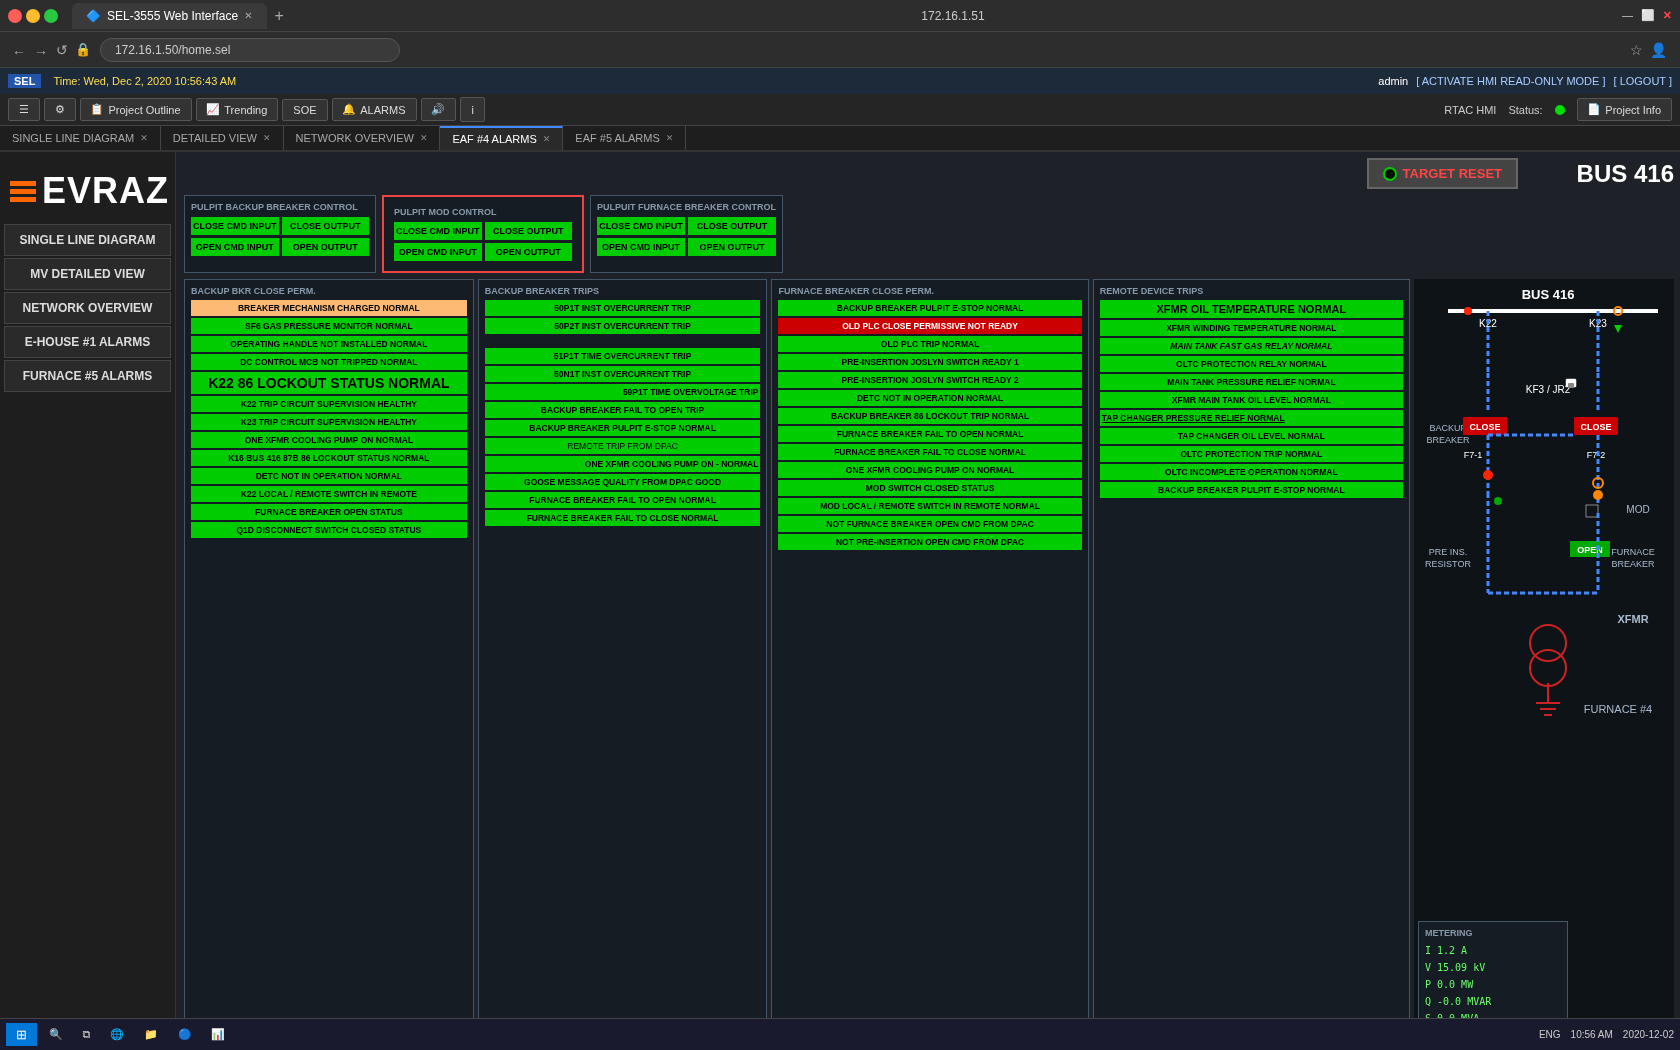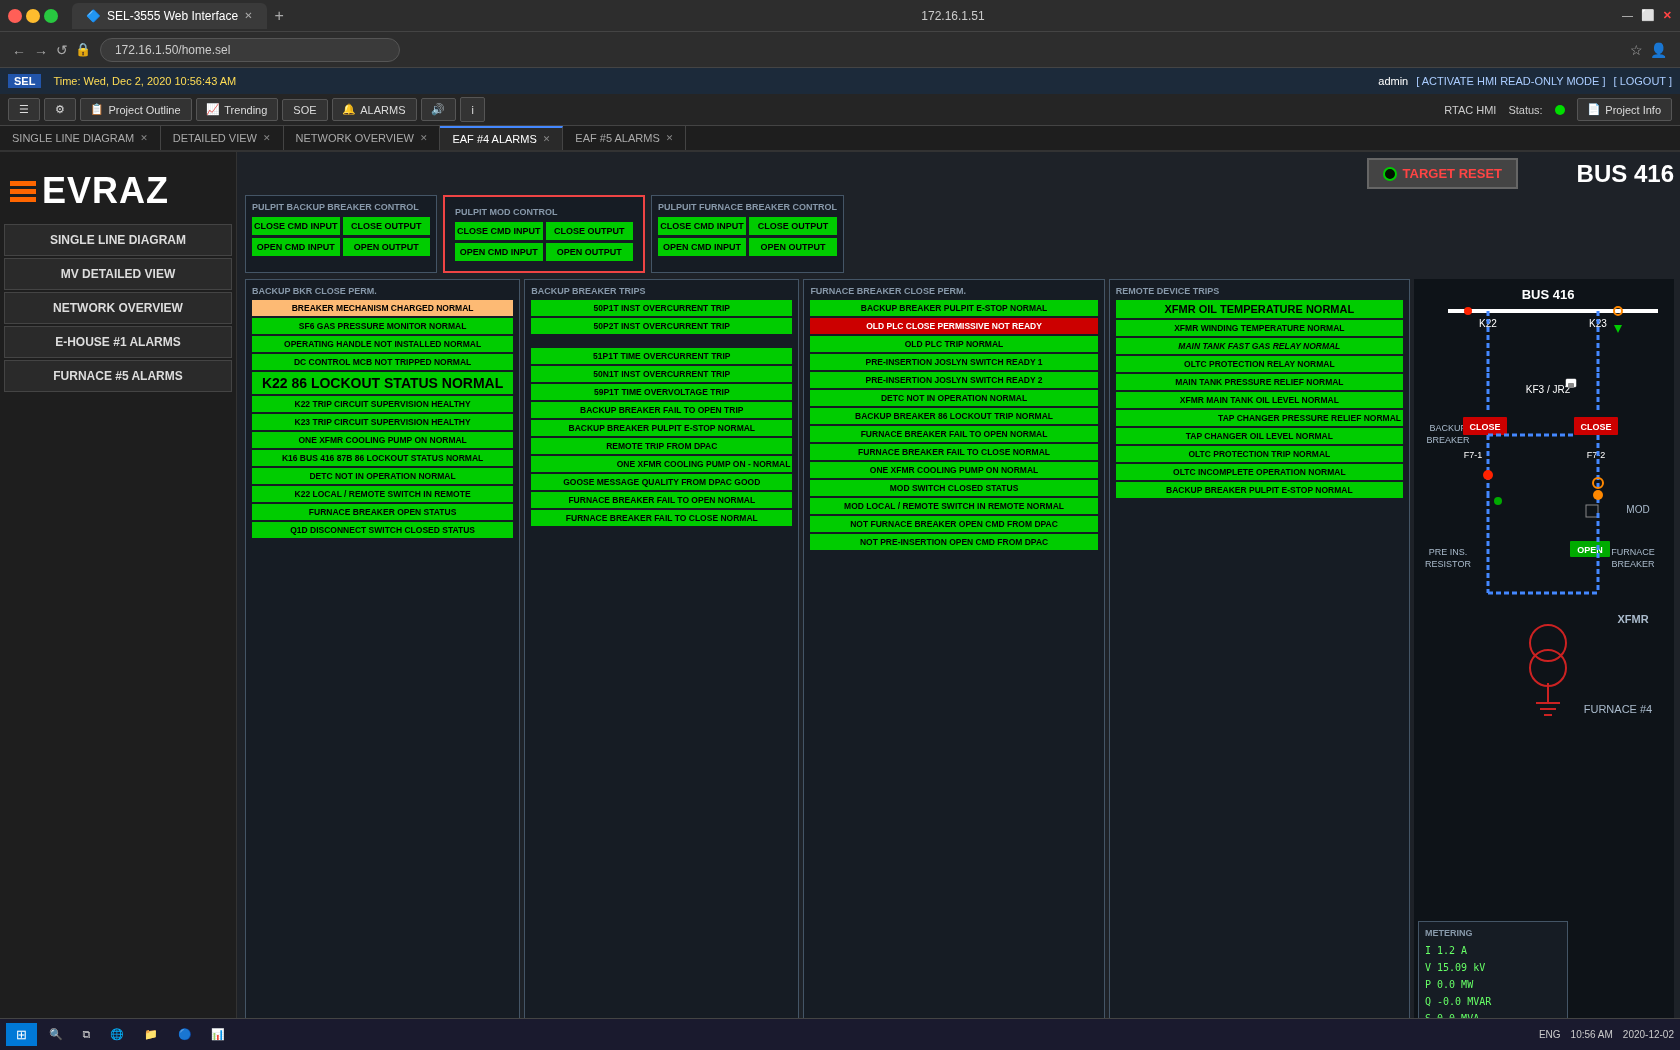--- a/index.html
+++ b/index.html
@@ -32,21 +32,21 @@
     .rtac-info { margin-left: auto; display: flex; align-items: center; gap: 12px; color: #ccc; font-size: 11px; }
     .status-dot { width: 10px; height: 10px; border-radius: 50%; background: #00dd00; display: inline-block; }
 
     
     .app-tabs { background: #1e1e1e; height: 26px; display: flex; align-items: center; border-bottom: 2px solid #333; }
     .app-tab { padding: 4px 12px; font-size: 11px; color: #aaa; cursor: pointer; border-right: 1px solid #444; display: flex; align-items: center; gap: 6px; height: 100%; }
     .app-tab.active { background: #2a2a2a; color: #fff; border-top: 2px solid #4488ff; }
     .app-tab-x { color: #888; font-size: 9px; }
 
     
-    .sidebar { width: 237px; background: #1e1e1e; border-right: 1px solid #333; padding: 8px 0; flex-shrink: 0; }
+    .sidebar { width: 176px; background: #1e1e1e; border-right: 1px solid #333; padding: 8px 0; flex-shrink: 0; }
     .sidebar-item { display: block; padding: 8px 12px; font-size: 12px; font-weight: bold; color: #ddd; cursor: pointer; border: 1px solid #444; margin: 2px 4px; text-align: center; background: #2a2a2a; }
 
     
     .taskbar { position: fixed; bottom: 0; left: 0; right: 0; height: 32px; background: #1a1a2e; display: flex; align-items: center; padding: 0 6px; gap: 4px; border-top: 1px solid #444; }
 
     .logo-wrapper { display: flex; align-items: center; padding: 10px; }
     .logo-bars { display: flex; flex-direction: column; gap: 3px; margin-right: 6px; }
     .logo-bar-line { width: 26px; height: 5px; background: #ff6600; }
     .logo-evraz { font-size: 36px; font-weight: 900; color: #fff; letter-spacing: 1px; }
   </style>
@@ -240,24 +240,24 @@
         </div>
       </div>
 
       <div style="border:1px solid #445566;background:#161c24;padding:6px;flex:1;min-width:0;overflow:hidden;">
         <div style="font-size:9px;color:#8899aa;margin-bottom:4px;font-weight:bold;">BACKUP BREAKER TRIPS</div>
         <div>
           <div style="background:#00cc00;color:#000;font-size:8.5px;font-weight:bold;text-align:center;padding:3px 2px;margin-bottom:2px;">50P1T INST OVERCURRENT TRIP</div>
           <div style="background:#00cc00;color:#000;font-size:8.5px;font-weight:bold;text-align:center;padding:3px 2px;margin-bottom:2px;">50P2T INST OVERCURRENT TRIP</div>
           <div style="background:#00cc00;color:#000;font-size:8.5px;font-weight:bold;text-align:center;padding:3px 2px;margin-bottom:2px;margin-top:14px;">51P1T TIME OVERCURRENT TRIP</div>
           <div style="background:#00cc00;color:#000;font-size:8.5px;font-weight:bold;text-align:center;padding:3px 2px;margin-bottom:2px;">50N1T INST OVERCURRENT TRIP</div>
-          <div style="background:#00cc00;color:#000;font-size:8.5px;font-weight:bold;text-align:center;padding:3px 2px;margin-bottom:2px;">59P1T TIME OVERVOLTAGE TRIP</div>
+          <div style="background:#00cc00;color:#000;font-size:8.5px;font-weight:bold;text-align:right;padding:3px 2px;margin-bottom:2px;">59P1T TIME OVERVOLTAGE TRIP</div>
           <div style="background:#00cc00;color:#000;font-size:8.5px;font-weight:bold;text-align:center;padding:3px 2px;margin-bottom:2px;">BACKUP BREAKER FAIL TO OPEN TRIP</div>
           <div style="background:#00cc00;color:#000;font-size:8.5px;font-weight:bold;text-align:center;padding:3px 2px;margin-bottom:2px;">BACKUP BREAKER PULPIT E-STOP NORMAL</div>
-          <div style="background:#00cc00;color:#000;font-size:8.5px;font-weight:bold;text-align:center;padding:3px 2px;margin-bottom:2px;">REMOTE TRIP FROM DPAC</div>
+          <div style="background:#00cc00;color:#000;font-size:8.5px;font-weight:normal;text-align:center;padding:3px 2px;margin-bottom:2px;">REMOTE TRIP FROM DPAC</div>
           <div style="background:#00cc00;color:#000;font-size:8.5px;font-weight:bold;text-align:right;padding:3px 2px;margin-bottom:2px;">ONE XFMR COOLING PUMP ON - NORMAL</div>
           <div style="background:#00cc00;color:#000;font-size:8.5px;font-weight:bold;text-align:center;padding:3px 2px;margin-bottom:2px;">GOOSE MESSAGE QUALITY FROM DPAC GOOD</div>
           <div style="background:#00cc00;color:#000;font-size:8.5px;font-weight:bold;text-align:center;padding:3px 2px;margin-bottom:2px;">FURNACE BREAKER FAIL TO OPEN NORMAL</div>
           <div style="background:#00cc00;color:#000;font-size:8.5px;font-weight:bold;text-align:center;padding:3px 2px;margin-bottom:2px;">FURNACE BREAKER FAIL TO CLOSE NORMAL</div>
         </div>
       </div>
 
       <div style="border:1px solid #445566;background:#161c24;padding:6px;flex:1.1;min-width:0;overflow:hidden;">
         <div style="font-size:9px;color:#8899aa;margin-bottom:4px;font-weight:bold;">FURNACE BREAKER CLOSE PERM.</div>
         <div>
@@ -280,21 +280,21 @@
 
       <div style="border:1px solid #445566;background:#161c24;padding:6px;flex:1.1;min-width:0;overflow:hidden;">
         <div style="font-size:9px;color:#8899aa;margin-bottom:4px;font-weight:bold;">REMOTE DEVICE TRIPS</div>
         <div>
           <div style="background:#00cc00;color:#000;font-size:11px;font-weight:bold;text-align:center;padding:3px 2px;margin-bottom:2px;">XFMR OIL TEMPERATURE NORMAL</div>
           <div style="background:#00cc00;color:#000;font-size:8.5px;font-weight:bold;text-align:center;padding:3px 2px;margin-bottom:2px;">XFMR WINDING TEMPERATURE NORMAL</div>
           <div style="background:#00cc00;color:#000;font-size:8.5px;font-weight:bold;text-align:center;padding:3px 2px;margin-bottom:2px;font-style:italic;">MAIN TANK FAST GAS RELAY NORMAL</div>
           <div style="background:#00cc00;color:#000;font-size:8.5px;font-weight:bold;text-align:center;padding:3px 2px;margin-bottom:2px;">OLTC PROTECTION RELAY NORMAL</div>
           <div style="background:#00cc00;color:#000;font-size:8.5px;font-weight:bold;text-align:center;padding:3px 2px;margin-bottom:2px;">MAIN TANK PRESSURE RELIEF NORMAL</div>
           <div style="background:#00cc00;color:#000;font-size:8.5px;font-weight:bold;text-align:center;padding:3px 2px;margin-bottom:2px;">XFMR MAIN TANK OIL LEVEL NORMAL</div>
-          <div style="background:#00cc00;color:#000;font-size:8.5px;font-weight:bold;text-align:right;padding:3px 2px;margin-bottom:2px;">TAP CHANGER PRESSURE RELIEF NORMAL</div>
+          <div style="background:#00cc00;color:#000;font-size:8.5px;font-weight:bold;text-align:left;padding:3px 2px;margin-bottom:2px;text-decoration:underline;">TAP CHANGER PRESSURE RELIEF NORMAL</div>
           <div style="background:#00cc00;color:#000;font-size:8.5px;font-weight:bold;text-align:center;padding:3px 2px;margin-bottom:2px;">TAP CHANGER OIL LEVEL NORMAL</div>
           <div style="background:#00cc00;color:#000;font-size:8.5px;font-weight:bold;text-align:center;padding:3px 2px;margin-bottom:2px;">OLTC PROTECTION TRIP NORMAL</div>
           <div style="background:#00cc00;color:#000;font-size:8.5px;font-weight:bold;text-align:center;padding:3px 2px;margin-bottom:2px;">OLTC INCOMPLETE OPERATION NORMAL</div>
           <div style="background:#00cc00;color:#000;font-size:8.5px;font-weight:bold;text-align:center;padding:3px 2px;margin-bottom:2px;">BACKUP BREAKER PULPIT E-STOP NORMAL</div>
         </div>
       </div>
 
       <div style="width:260px;flex-shrink:0;background:#0e1318;position:relative;padding:4px;">
         <svg width="260" height="560" viewBox="0 0 260 560" style="display:block;">
 

